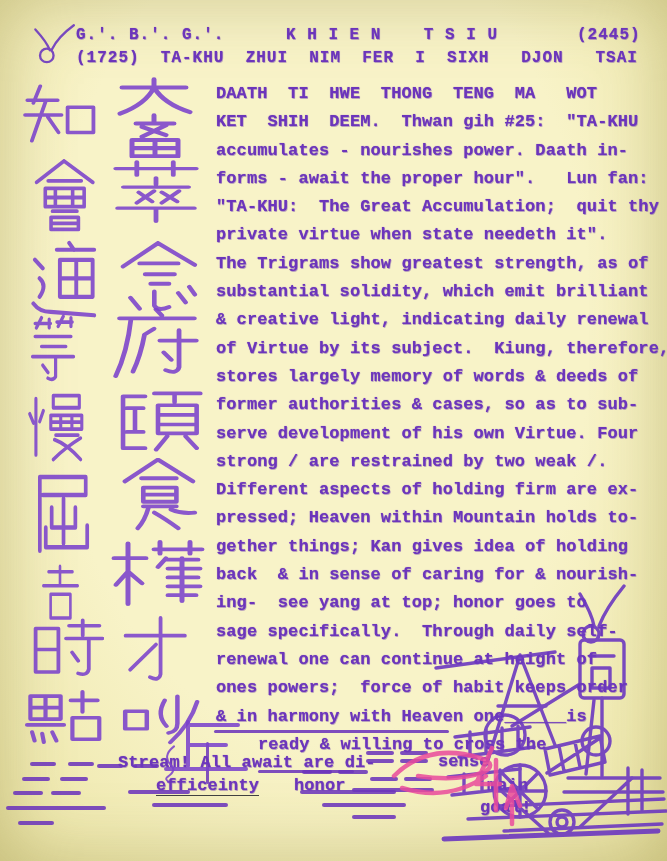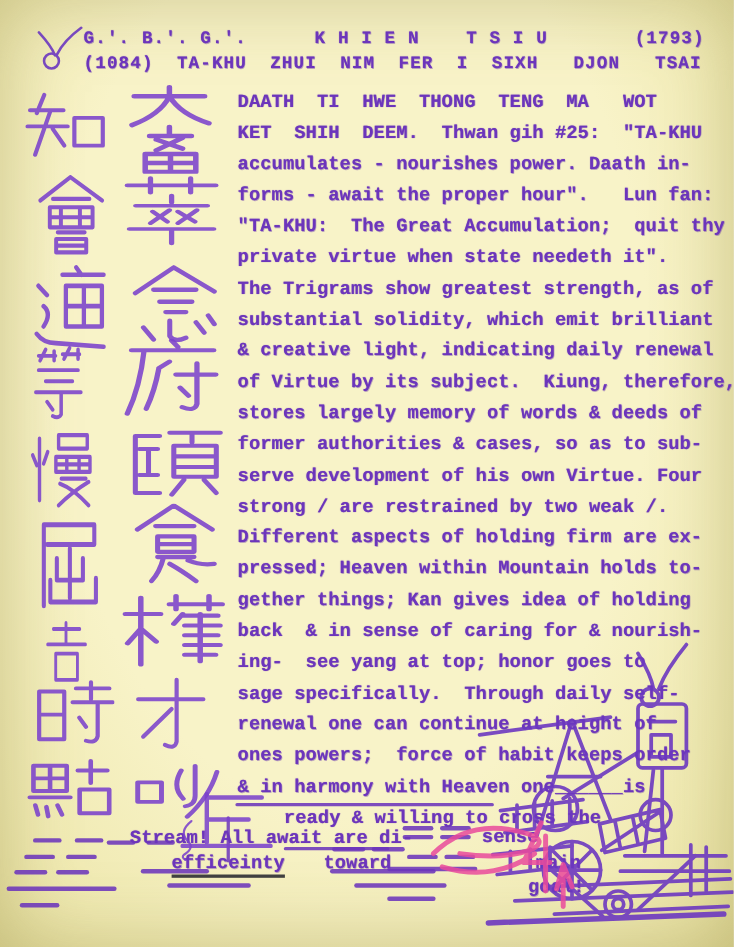--- a/index.html
+++ b/index.html
@@ -19,38 +19,38 @@
   #textblock{position:absolute;left:216px;top:80px;}
   #textblock .tl{height:28.3px;line-height:28.3px;}
   #textblock .tl.indent{padding-left:42px;}
   .glyph{position:absolute;}
   .glyph svg{width:100%;height:100%;display:block;}
   .ink-stroke{stroke:#7b42cc;stroke-width:5;fill:none;stroke-linecap:round;stroke-linejoin:round;opacity:.88;}
   .ink-stroke-thin{stroke:#6c38c0;stroke-width:3.4;fill:none;stroke-linecap:round;stroke-linejoin:round;opacity:.9;}
   .pink-stroke{stroke:#ea4b9c;stroke-width:4.5;fill:none;stroke-linecap:round;stroke-linejoin:round;opacity:.85;}
   .bar{position:absolute;background:#6c35bb;height:4px;border-radius:2px;opacity:.88;}
   .vbar{position:absolute;background:#6c35bb;width:3px;border-radius:2px;opacity:.85;}
-  .u{border-bottom:3px solid #404040;}
+  .u{border-bottom:1px solid #404040;}
 </style>
 </head>
 <body>
 
 <div class="glyph" style="left:26px;top:18px;width:52px;height:52px;" aria-label="hand-drawn sigil">
   <svg viewBox="0 0 100 100">
       <g class="ink-stroke-thin" style="stroke-width:4.5">
     <path d="M18 22 Q40 46 46 62 M92 14 Q62 36 50 60"></path>
     <circle cx="40" cy="72" r="13"></circle>
   </g>
     </svg>
 </div>
 
 <div class="abs tw hdr" style="left:76px;top:26px;">G.'. B.'. G.'.</div>
 <div class="abs tw hdr" style="left:286px;top:26px;">K H I E N    T S I U</div>
-<div class="abs tw hdr" style="left:577px;top:26px;">(1793)</div>
-<div class="abs tw hdr" style="left:76px;top:49px;">(1084)  TA-KHU  ZHUI  NIM  FER  I  SIXH   DJON   TSAI</div>
+<div class="abs tw hdr" style="left:577px;top:26px;">(2445)</div>
+<div class="abs tw hdr" style="left:76px;top:49px;">(1725)  TA-KHU  ZHUI  NIM  FER  I  SIXH   DJON   TSAI</div>
 
 <div id="textblock">
   <div class="tl tw">DAATH  TI  HWE  THONG  TENG  MA   WOT</div>
   <div class="tl tw">KET  SHIH  DEEM.  Thwan gih #25:  "TA-KHU</div>
   <div class="tl tw">accumulates - nourishes power. Daath in-</div>
   <div class="tl tw">forms - await the proper hour".   Lun fan:</div>
   <div class="tl tw">"TA-KHU:  The Great Accumulation;  quit thy</div>
   <div class="tl tw">private virtue when state needeth it".</div>
   <div class="tl tw">The Trigrams show greatest strength, as of</div>
   <div class="tl tw">substantial solidity, which emit brilliant</div>
@@ -70,21 +70,21 @@
   <div class="tl tw">ones powers;  force of habit keeps order</div>
   <div class="tl tw">&amp; in harmony with Heaven one______is</div>
   <div class="tl tw indent">ready &amp; willing to cross the</div>
 </div>
 
 <div class="bar" style="left:214px;top:730px;width:235px;height:3px;"></div>
 
 <div class="abs tw" style="left:118px;top:753px;">Stream! All await are di-</div>
 <div class="abs tw" style="left:438px;top:752px;">sense</div>
 <div class="abs tw u" style="left:156px;top:776px;">efficeinty</div>
-<div class="abs tw" style="left:294px;top:776px;">toward</div>
+<div class="abs tw" style="left:294px;top:776px;">honor</div>
 <div class="abs tw" style="left:487px;top:776px;">main</div>
 <div class="abs tw" style="left:480px;top:798px;">goal!</div>
 
 <div class="bar" style="left:258px;top:770px;width:96px;height:3px;"></div>
 <div class="bar" style="left:352px;top:788px;width:82px;"></div>
 
 <div>
   <div class="bar" style="left:30px;top:762px;width:26px;"></div>
     <div class="bar" style="left:68px;top:762px;width:26px;"></div>
   <div class="bar" style="left:22px;top:777px;width:28px;"></div>

